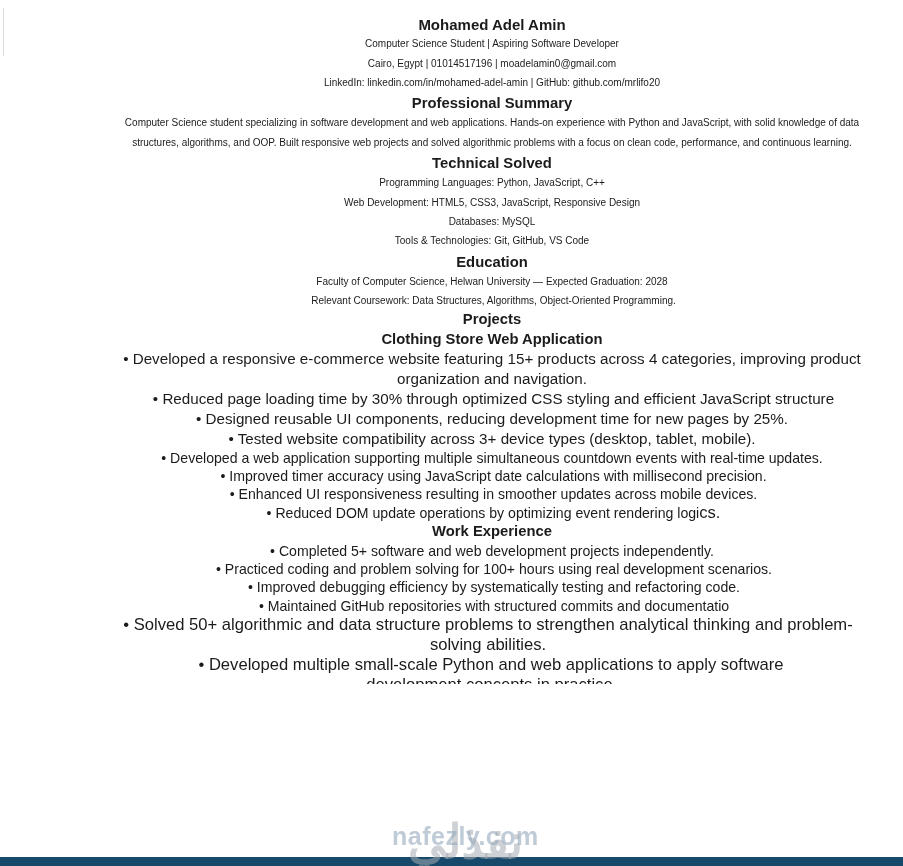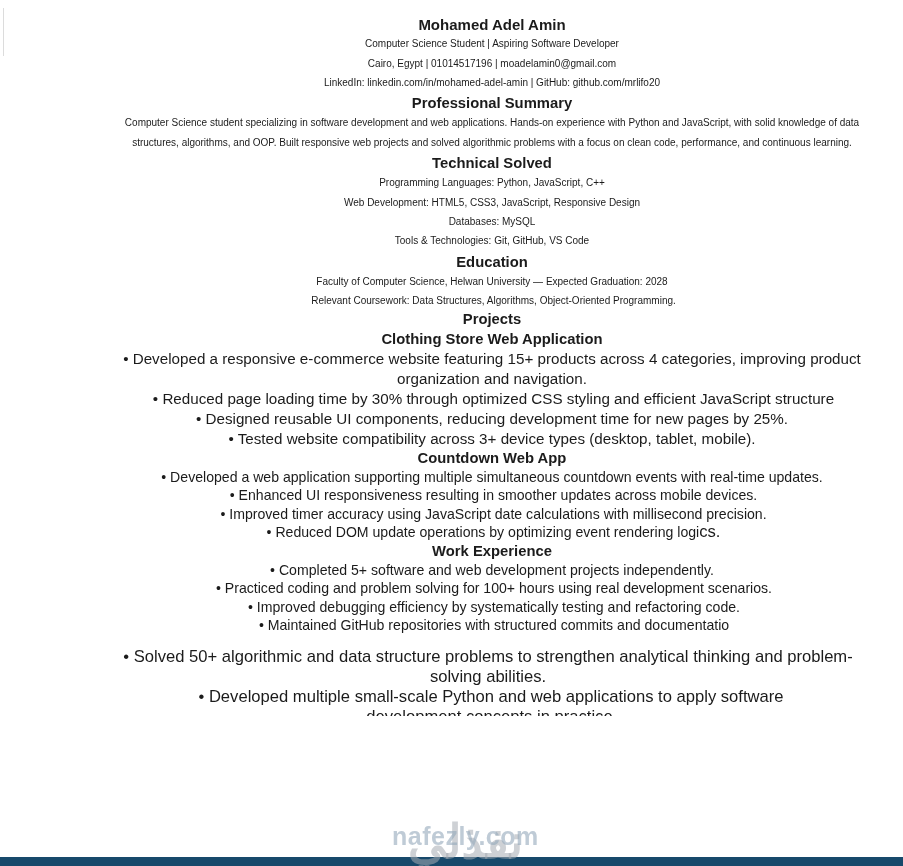--- a/index.html
+++ b/index.html
@@ -21,21 +21,21 @@
   .line   { font-size:10px; line-height:19.3px; }
   .name   { font-weight:bold; font-size:15px; line-height:19.3px; }
   .heading{ font-weight:bold; font-size:14.8px; line-height:19.3px; }
   .mt     { margin-top:2px; }
   .p1     { font-size:15.2px; line-height:19.9px; }
   .p2     { font-size:14.1px; line-height:18.4px; }
   .ind1   { padding-left:3px; }
   .ind2   { padding-left:4px; }
   .suffix-large { font-size:16.6px; }
   .big    { font-size:16.6px; line-height:19.9px; }
-  .act-b1 { margin-left:-8px; margin-top:13px; width:764px; }
+  .act-b1 { margin-left:-8px; width:764px; }
   .act-b2 { margin-left:-5px; width:764px; }
   .cut-line {
     margin-left:-5px; height:9px; overflow:hidden;
   }
   .watermark-ar {
     position:absolute; left:408px; top:814px;
     font-size:47px; font-weight:bold;
     color:rgba(165,172,178,0.55);
     z-index:3; direction:rtl;
   }
@@ -78,24 +78,23 @@
     <div class="line ind1">Relevant Coursework: Data Structures, Algorithms, Object-Oriented Programming.</div>
 
     <div class="heading">Projects</div>
 
     <div class="heading">Clothing Store Web Application</div>
     <div class="p1">• Developed a responsive e-commerce website featuring 15+ products across 4 categories, improving product organization and navigation.</div>
     <div class="p1 ind1">• Reduced page loading time by 30% through optimized CSS styling and efficient JavaScript structure</div>
     <div class="p1">• Designed reusable UI components, reducing development time for new pages by 25%.</div>
     <div class="p1">• Tested website compatibility across 3+ device types (desktop, tablet, mobile).</div>
 
-    <div class="heading">Countdown Web App</div>
     <div class="p2">• Developed a web application supporting multiple simultaneous countdown events with real-time updates.</div>
+    <div class="p2 ind1">• Improved timer accuracy using JavaScript date calculations with millisecond precision.</div>
     <div class="p2 ind1">• Enhanced UI responsiveness resulting in smoother updates across mobile devices.</div>
-    <div class="p2 ind1">• Improved timer accuracy using JavaScript date calculations with millisecond precision.</div>
     <div class="p2 ind1"><span>• Reduced DOM update operations by optimizing event rendering logi</span><span class="suffix-large">cs.</span></div>
 
     <div class="heading">Work Experience</div>
     <div class="p2">• Completed 5+ software and web development projects independently.</div>
     <div class="p2 ind2">• Practiced coding and problem solving for 100+ hours using real development scenarios.</div>
     <div class="p2 ind2">• Improved debugging efficiency by systematically testing and refactoring code.</div>
     <div class="p2 ind2">• Maintained GitHub repositories with structured commits and documentatio</div>
 
     <div class="big act-b1">• Solved 50+ algorithmic and data structure problems to strengthen analytical thinking and problem-solving abilities.</div>
     <div class="big act-b2">• Developed multiple small-scale Python and web applications to apply software</div>

